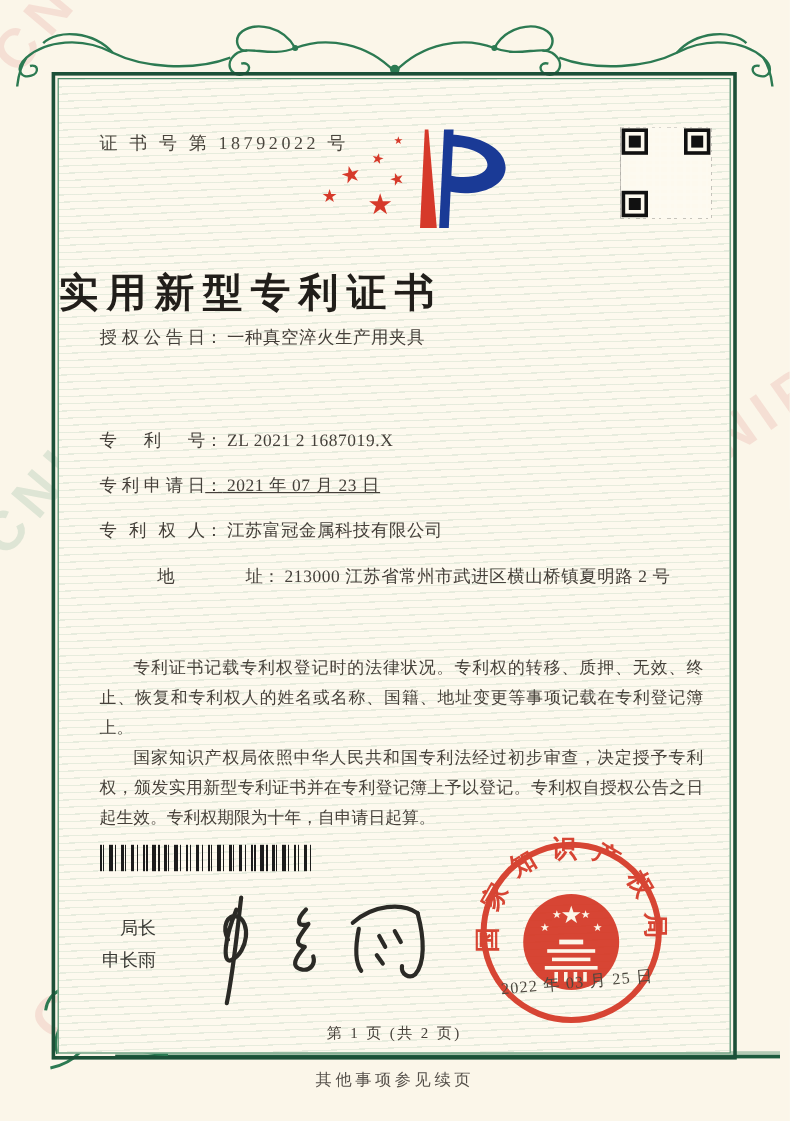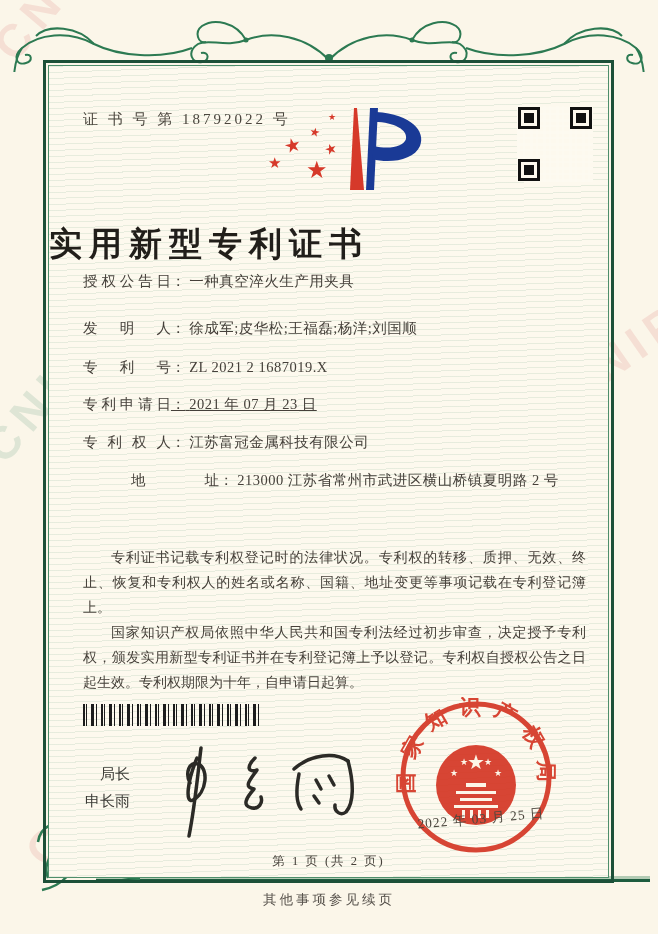--- a/index.html
+++ b/index.html
@@ -176,24 +176,20 @@
       <div class="finder f-tl"></div>
       <div class="finder f-tr"></div>
       <div class="finder f-bl"></div>
     </div>
 
     <div class="title">实用新型专利证书</div>
 
     <div class="row" style="top:206px;">
       <span class="field-label">授权公告日</span><span>：</span>
       <span class="field-value">一种真空淬火生产用夹具</span>
-    </div>
-    <div class="row" style="top:253px;">
-      <span class="field-label">发明人</span><span>：</span>
-      <span class="field-value">徐成军;皮华松;王福磊;杨洋;刘国顺</span>
     </div>
     <div class="row" style="top:292px;">
       <span class="field-label">专利号</span><span>：</span>
       <span class="field-value">ZL 2021 2 1687019.X</span>
     </div>
     <div class="row" style="top:329px;text-decoration:underline;">
       <span class="field-label">专利申请日</span><span>：</span>
       <span class="field-value">2021 年 07 月 23 日</span>
     </div>
     <div class="row" style="top:367px;">

